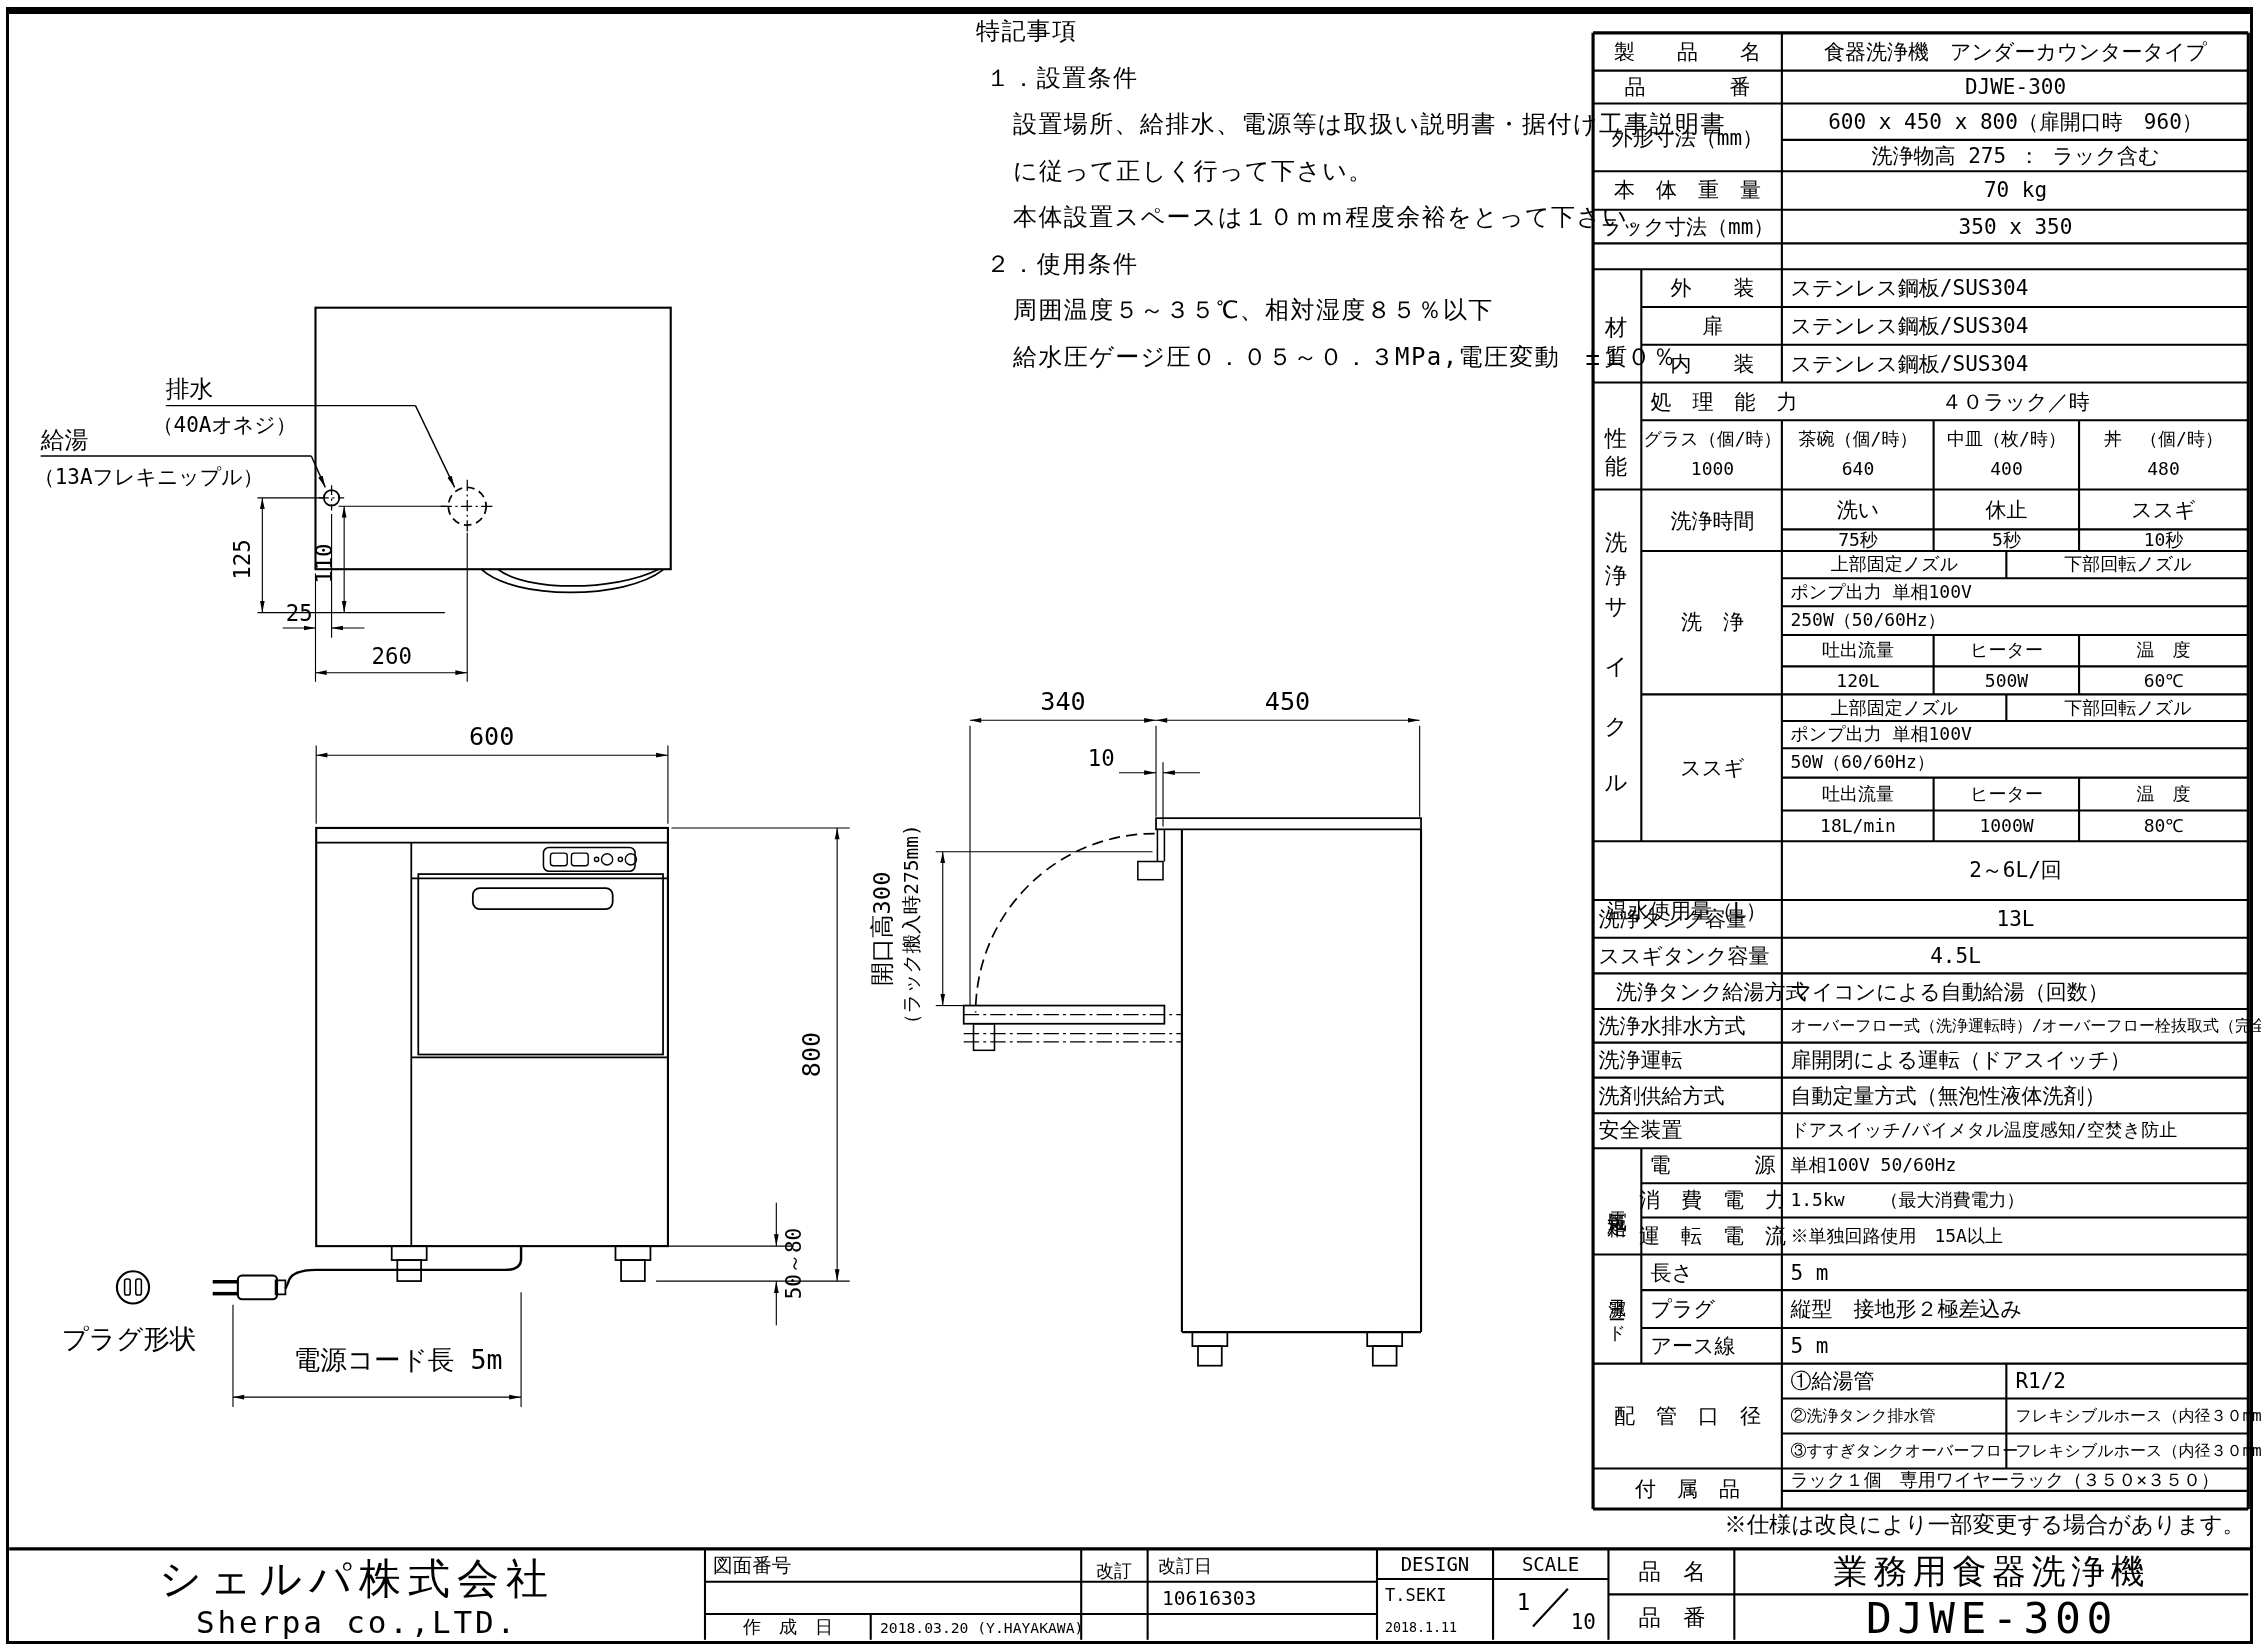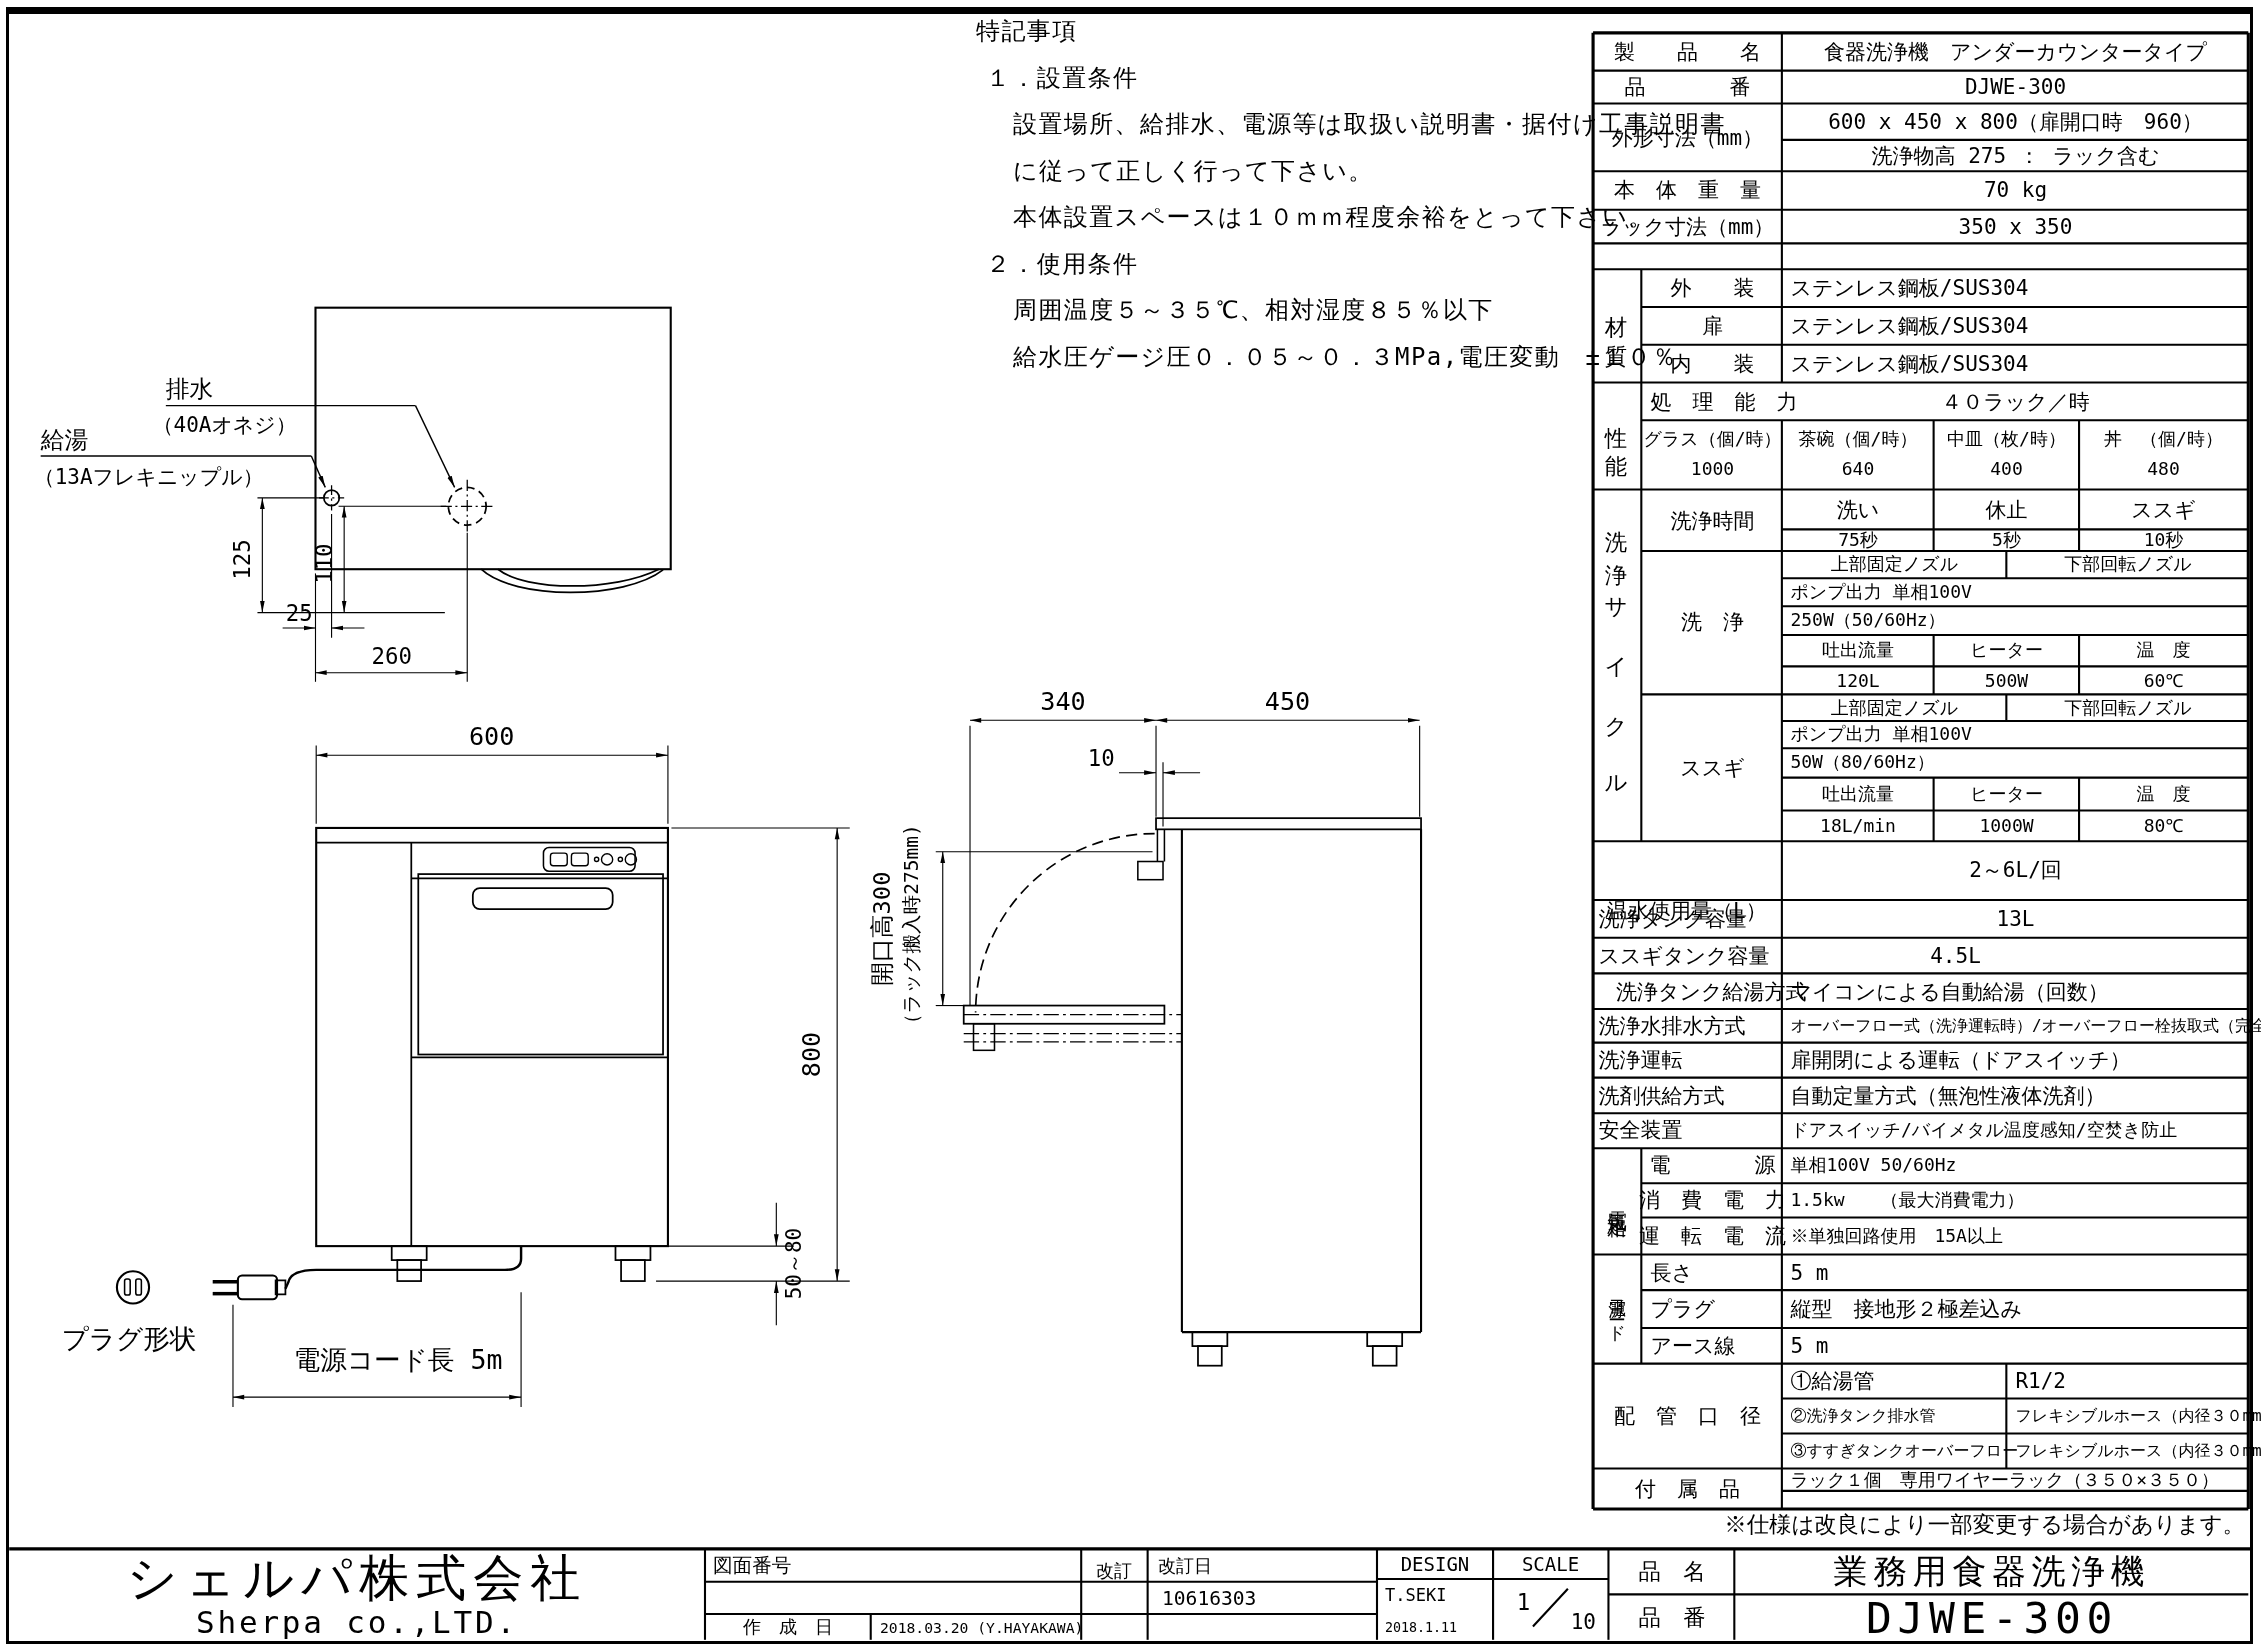--- a/index.html
+++ b/index.html
@@ -9,21 +9,21 @@
   svg text{font-family:"DejaVu Sans Mono","Liberation Mono",monospace;fill:#000;}
   .t28{font-size:28px}.t30{font-size:30px}.t32{font-size:32px}.t34{font-size:34px}.t36{font-size:36px}.t38{font-size:38px}
   .frame{position:absolute;left:5.6px;top:7px;width:2247px;height:1637px;border:3.5px solid #000;border-top-width:7px;box-sizing:border-box;}
   .c{position:absolute;display:flex;align-items:center;justify-content:center;font-size:21px;white-space:nowrap;line-height:1.15;}
   .l{justify-content:flex-start;padding-left:8.4px;box-sizing:border-box;}
   .s{font-size:16px}.m{font-size:18px}
   .two{flex-direction:column;justify-content:space-evenly}
   .vg{position:absolute;display:flex;align-items:center;justify-content:center;writing-mode:vertical-rl;text-orientation:upright;font-size:22.4px;}
   .note-line{position:absolute;font-size:24px;white-space:nowrap;letter-spacing:1.4px;}
   .tb-cell{position:absolute;display:flex;align-items:center;justify-content:center;white-space:nowrap;}
-  .company-jp{font-size:50px;letter-spacing:7px;}
+  .company-jp{font-size:42px;letter-spacing:7px;}
   .company-en{font-size:31px;letter-spacing:2.8px;}
   .bignum{font-size:43px;letter-spacing:5.6px;}
   .bigname{font-size:34px;letter-spacing:5.6px;}
 </style>
 </head>
 <body>
 
 <div id="sheet">
 
   <div class="frame"></div>
@@ -344,21 +344,21 @@
     <div class="c m" style="left:1934px;top:635px;width:145px;height:31.5px">ヒーター</div>
     <div class="c m" style="left:2079px;top:635px;width:169px;height:31.5px">温　度</div>
     <div class="c m" style="left:1782px;top:667px;width:152px;height:28px">120L</div>
     <div class="c m" style="left:1934px;top:667px;width:145px;height:28px">500W</div>
     <div class="c m" style="left:2079px;top:667px;width:169px;height:28px">60℃</div>
 
     <div class="c" style="left:1642px;top:695px;width:141px;height:147px">ススギ</div>
     <div class="c m" style="left:1782px;top:695px;width:225px;height:26.6px">上部固定ノズル</div>
     <div class="c m" style="left:2007px;top:695px;width:242px;height:26.6px">下部回転ノズル</div>
     <div class="c l m" style="left:1782px;top:721px;width:467px;height:27px">ポンプ出力 単相100V</div>
-    <div class="c l m" style="left:1782px;top:748px;width:467px;height:29px">50W（80/60Hz）</div>
+    <div class="c l m" style="left:1782px;top:748px;width:467px;height:29px">50W（60/60Hz）</div>
     <div class="c m" style="left:1782px;top:778px;width:152px;height:33px">吐出流量</div>
     <div class="c m" style="left:1934px;top:778px;width:145px;height:33px">ヒーター</div>
     <div class="c m" style="left:2079px;top:778px;width:169px;height:33px">温　度</div>
     <div class="c m" style="left:1782px;top:811px;width:152px;height:31px">18L/min</div>
     <div class="c m" style="left:1934px;top:811px;width:145px;height:31px">1000W</div>
     <div class="c m" style="left:2079px;top:811px;width:169px;height:31px">80℃</div>
 
     <div class="c l" style="left:1593px;top:882px;width:189px;height:59px;padding-left:14px">温水使用量（L）</div>
     <div class="c" style="left:1782px;top:841px;width:467px;height:59px">2～6L/回</div>
     <div class="c l" style="left:1593px;top:900px;width:189px;height:38px;padding-left:5.6px">洗浄タンク容量</div>

